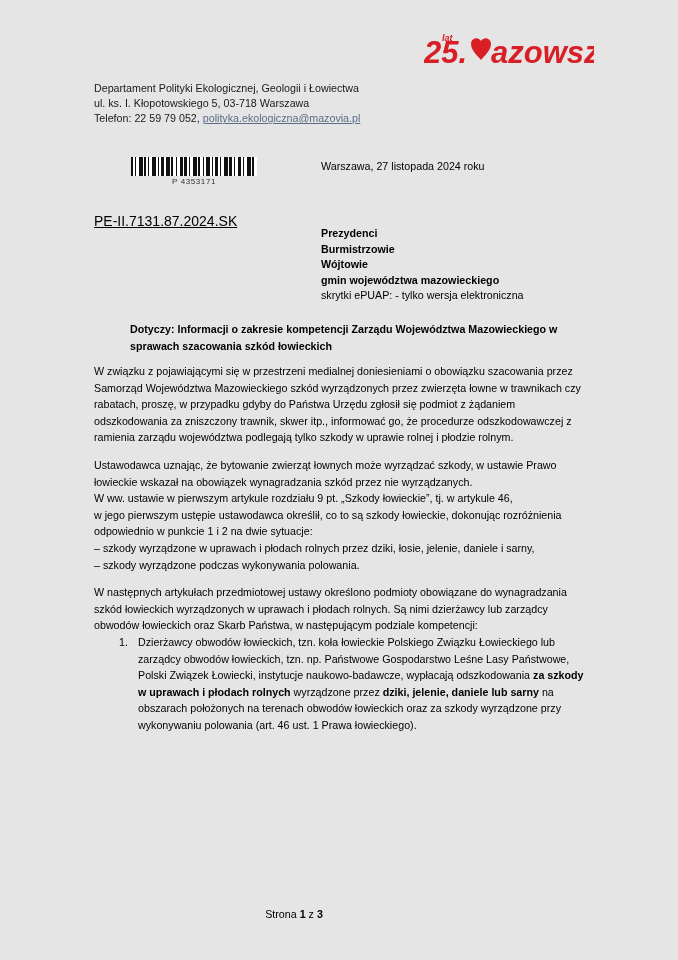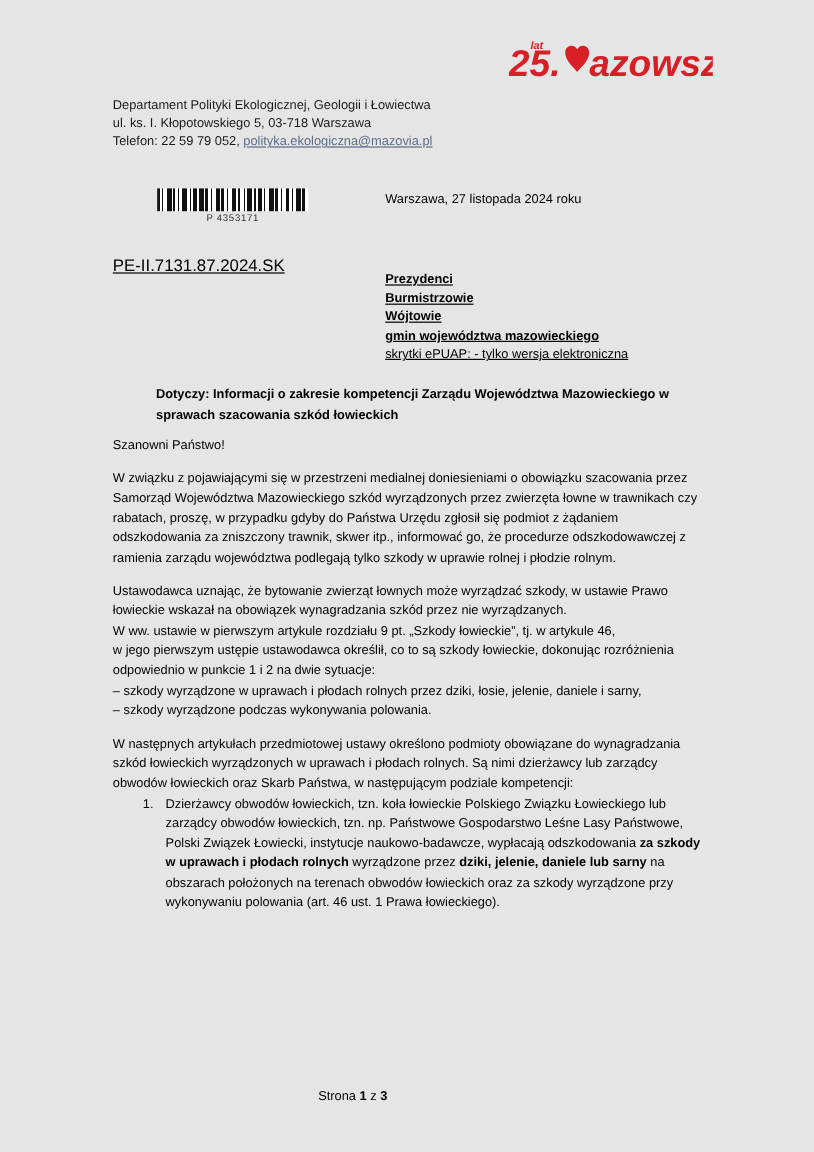--- a/index.html
+++ b/index.html
@@ -103,21 +103,20 @@
     text-decoration: underline;
   }
 
   
   .addressee {
     position: absolute;
     top: 226px;
     left: 321px;
     font-size: 10.7px;
     line-height: 15.6px;
-    text-decoration: underline;
   }
   .addressee .bold { font-weight: bold; }
   .addressee .plain { font-weight: normal; }
 
   
   .subject {
     position: absolute;
     top: 321px;
     left: 94px;
     width: 430px;
@@ -216,21 +215,20 @@
     <div class="bold">Prezydenci</div>
     <div class="bold">Burmistrzowie</div>
     <div class="bold">Wójtowie</div>
     <div class="bold">gmin województwa mazowieckiego</div>
     <div class="plain">skrytki ePUAP: - tylko wersja elektroniczna</div>
   </div>
 
   <div class="subject">Dotyczy: Informacji o zakresie kompetencji Zarządu Województwa Mazowieckiego w sprawach szacowania szkód łowieckich</div>
 
   <div class="body">
-    <p>Szanowni Państwo!</p>
     <p>W związku z pojawiającymi się w przestrzeni medialnej doniesieniami o obowiązku szacowania przez Samorząd Województwa Mazowieckiego szkód wyrządzonych przez zwierzęta łowne w trawnikach czy rabatach, proszę, w przypadku gdyby do Państwa Urzędu zgłosił się podmiot z żądaniem odszkodowania za zniszczony trawnik, skwer itp., informować go, że procedurze odszkodowawczej z ramienia zarządu województwa podlegają tylko szkody w uprawie rolnej i płodzie rolnym.</p>
     <p class="tight">Ustawodawca uznając, że bytowanie zwierząt łownych może wyrządzać szkody, w ustawie Prawo łowieckie wskazał na obowiązek wynagradzania szkód przez nie wyrządzanych.</p>
     <p class="tight">W ww. ustawie w pierwszym artykule rozdziału 9 pt. „Szkody łowieckie”, tj. w artykule 46,</p>
     <p class="tight">w jego pierwszym ustępie ustawodawca określił, co to są szkody łowieckie, dokonując rozróżnienia odpowiednio w punkcie 1 i 2 na dwie sytuacje:</p>
     <p class="tight">– szkody wyrządzone w uprawach i płodach rolnych przez dziki, łosie, jelenie, daniele i sarny,</p>
     <p>– szkody wyrządzone podczas wykonywania polowania.</p>
     <p class="tight">W następnych artykułach przedmiotowej ustawy określono podmioty obowiązane do wynagradzania szkód łowieckich wyrządzonych w uprawach i płodach rolnych. Są nimi dzierżawcy lub zarządcy obwodów łowieckich oraz Skarb Państwa, w następującym podziale kompetencji:</p>
     <ol class="numlist">
       <li><span>Dzierżawcy obwodów łowieckich, tzn. koła łowieckie Polskiego Związku Łowieckiego lub zarządcy obwodów łowieckich, tzn. np. Państwowe Gospodarstwo Leśne Lasy Państwowe, Polski Związek Łowiecki, instytucje naukowo-badawcze, wypłacają odszkodowania </span><b>za szkody w uprawach i płodach rolnych</b><span> wyrządzone przez </span><b>dziki, jelenie, daniele lub sarny</b><span> na obszarach położonych na terenach obwodów łowieckich oraz za szkody wyrządzone przy wykonywaniu polowania (art. 46 ust. 1 Prawa łowieckiego).</span></li>
     </ol>

